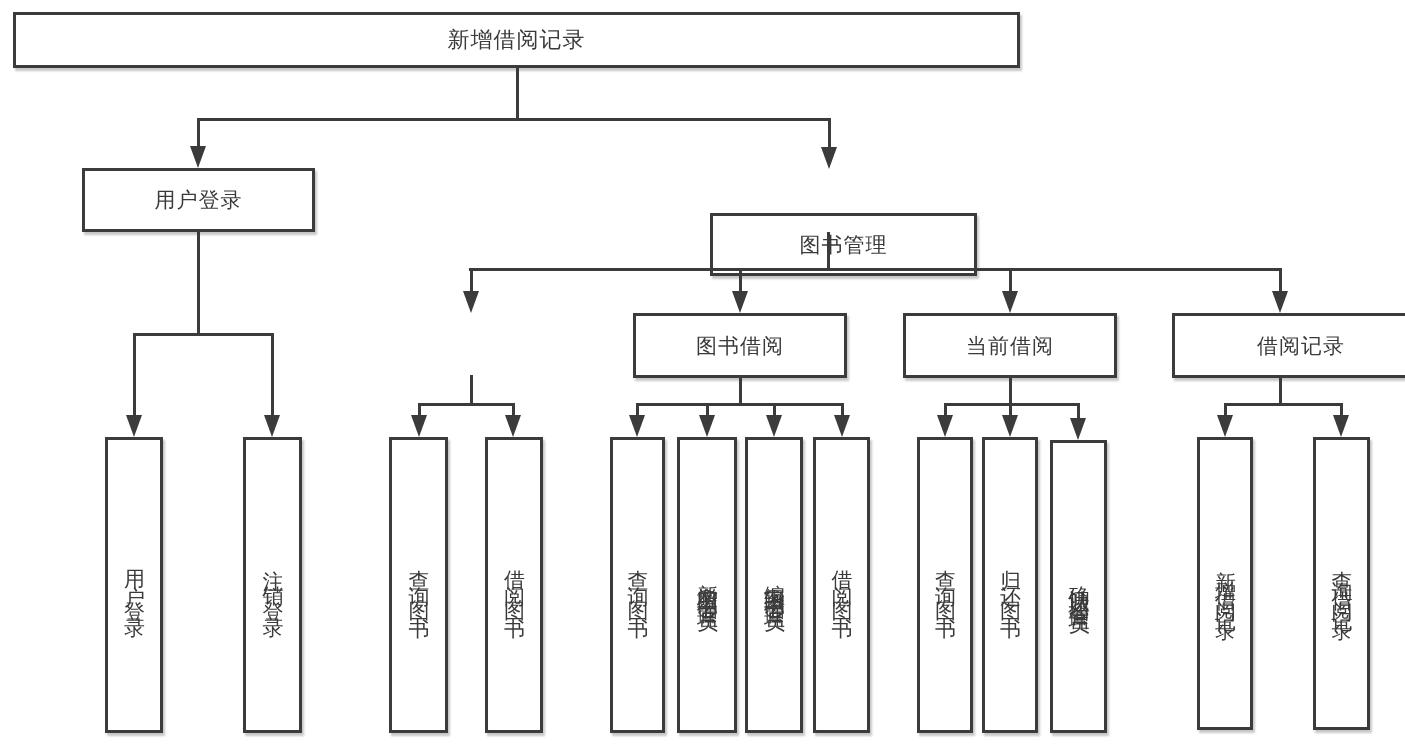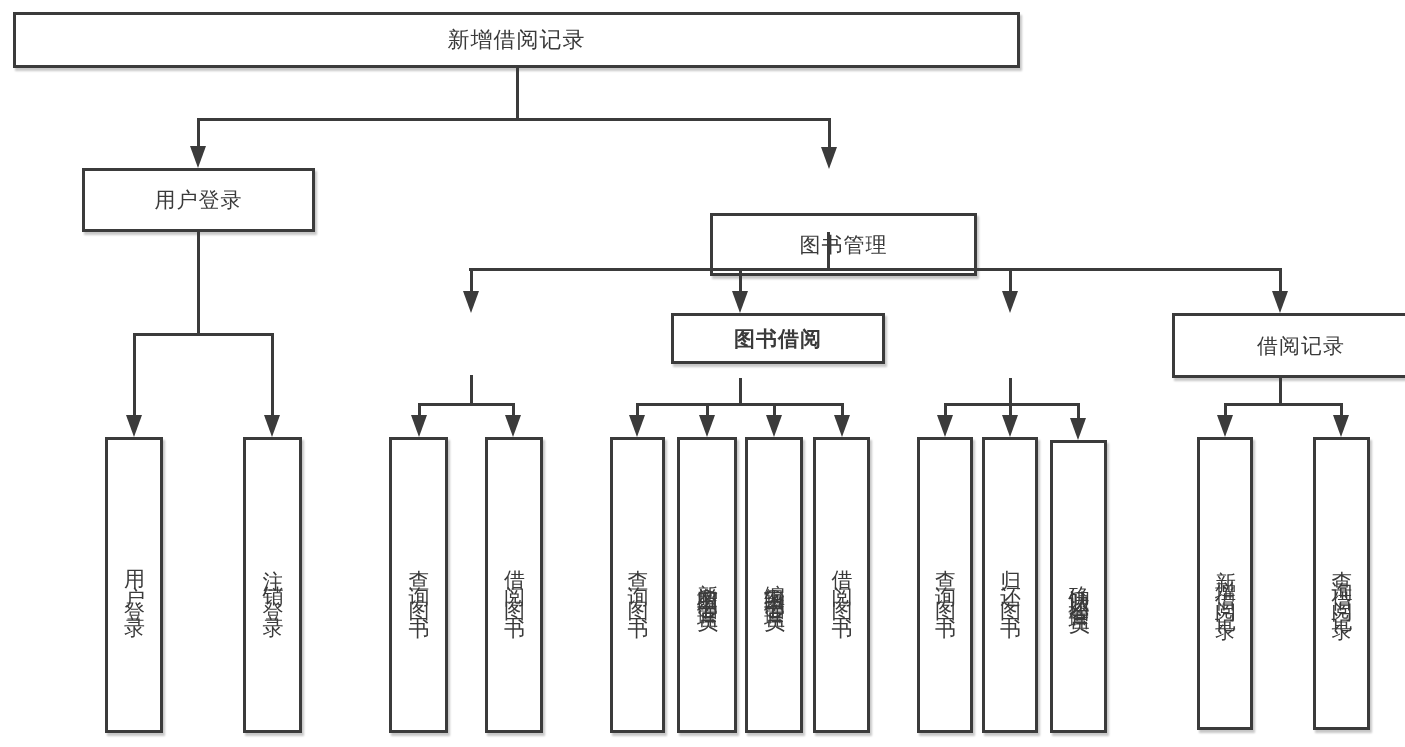--- a/index.html
+++ b/index.html
@@ -90,22 +90,25 @@
   <div class="hl" style="left:469px;  top:268px; width:812px;"></div>
   <div class="vl" style="left:470px;  top:268px; height:25px;"></div>
   <div class="ah" style="left:463px;  top:291px;"></div>
   <div class="vl" style="left:739px;  top:268px; height:25px;"></div>
   <div class="ah" style="left:732px;  top:291px;"></div>
   <div class="vl" style="left:1009px; top:268px; height:25px;"></div>
   <div class="ah" style="left:1002px; top:291px;"></div>
   <div class="vl" style="left:1279px; top:268px; height:25px;"></div>
   <div class="ah" style="left:1272px; top:291px;"></div>
 
-  <div class="node" style="left:671px; top:313px; width:214px; height:51px;font-weight:bold;">
+  <div class="node" style="left:633px; top:313px; width:214px; height:65px;">
     <span>图书借阅</span>
+  </div>
+  <div class="node" style="left:903px; top:313px; width:214px; height:65px;">
+    <span>当前借阅</span>
   </div>
   <div class="node" style="left:1172px; top:313px; width:258px; height:65px;">
     <span>借阅记录</span>
   </div>
 
   <div class="vl" style="left:470px; top:375px; height:30px;"></div>
   <div class="hl" style="left:418px; top:403px; width:96px;"></div>
   <div class="vl" style="left:418px; top:403px; height:14px;"></div>
   <div class="ah" style="left:411px; top:415px;"></div>
   <div class="vl" style="left:512px; top:403px; height:14px;"></div>

